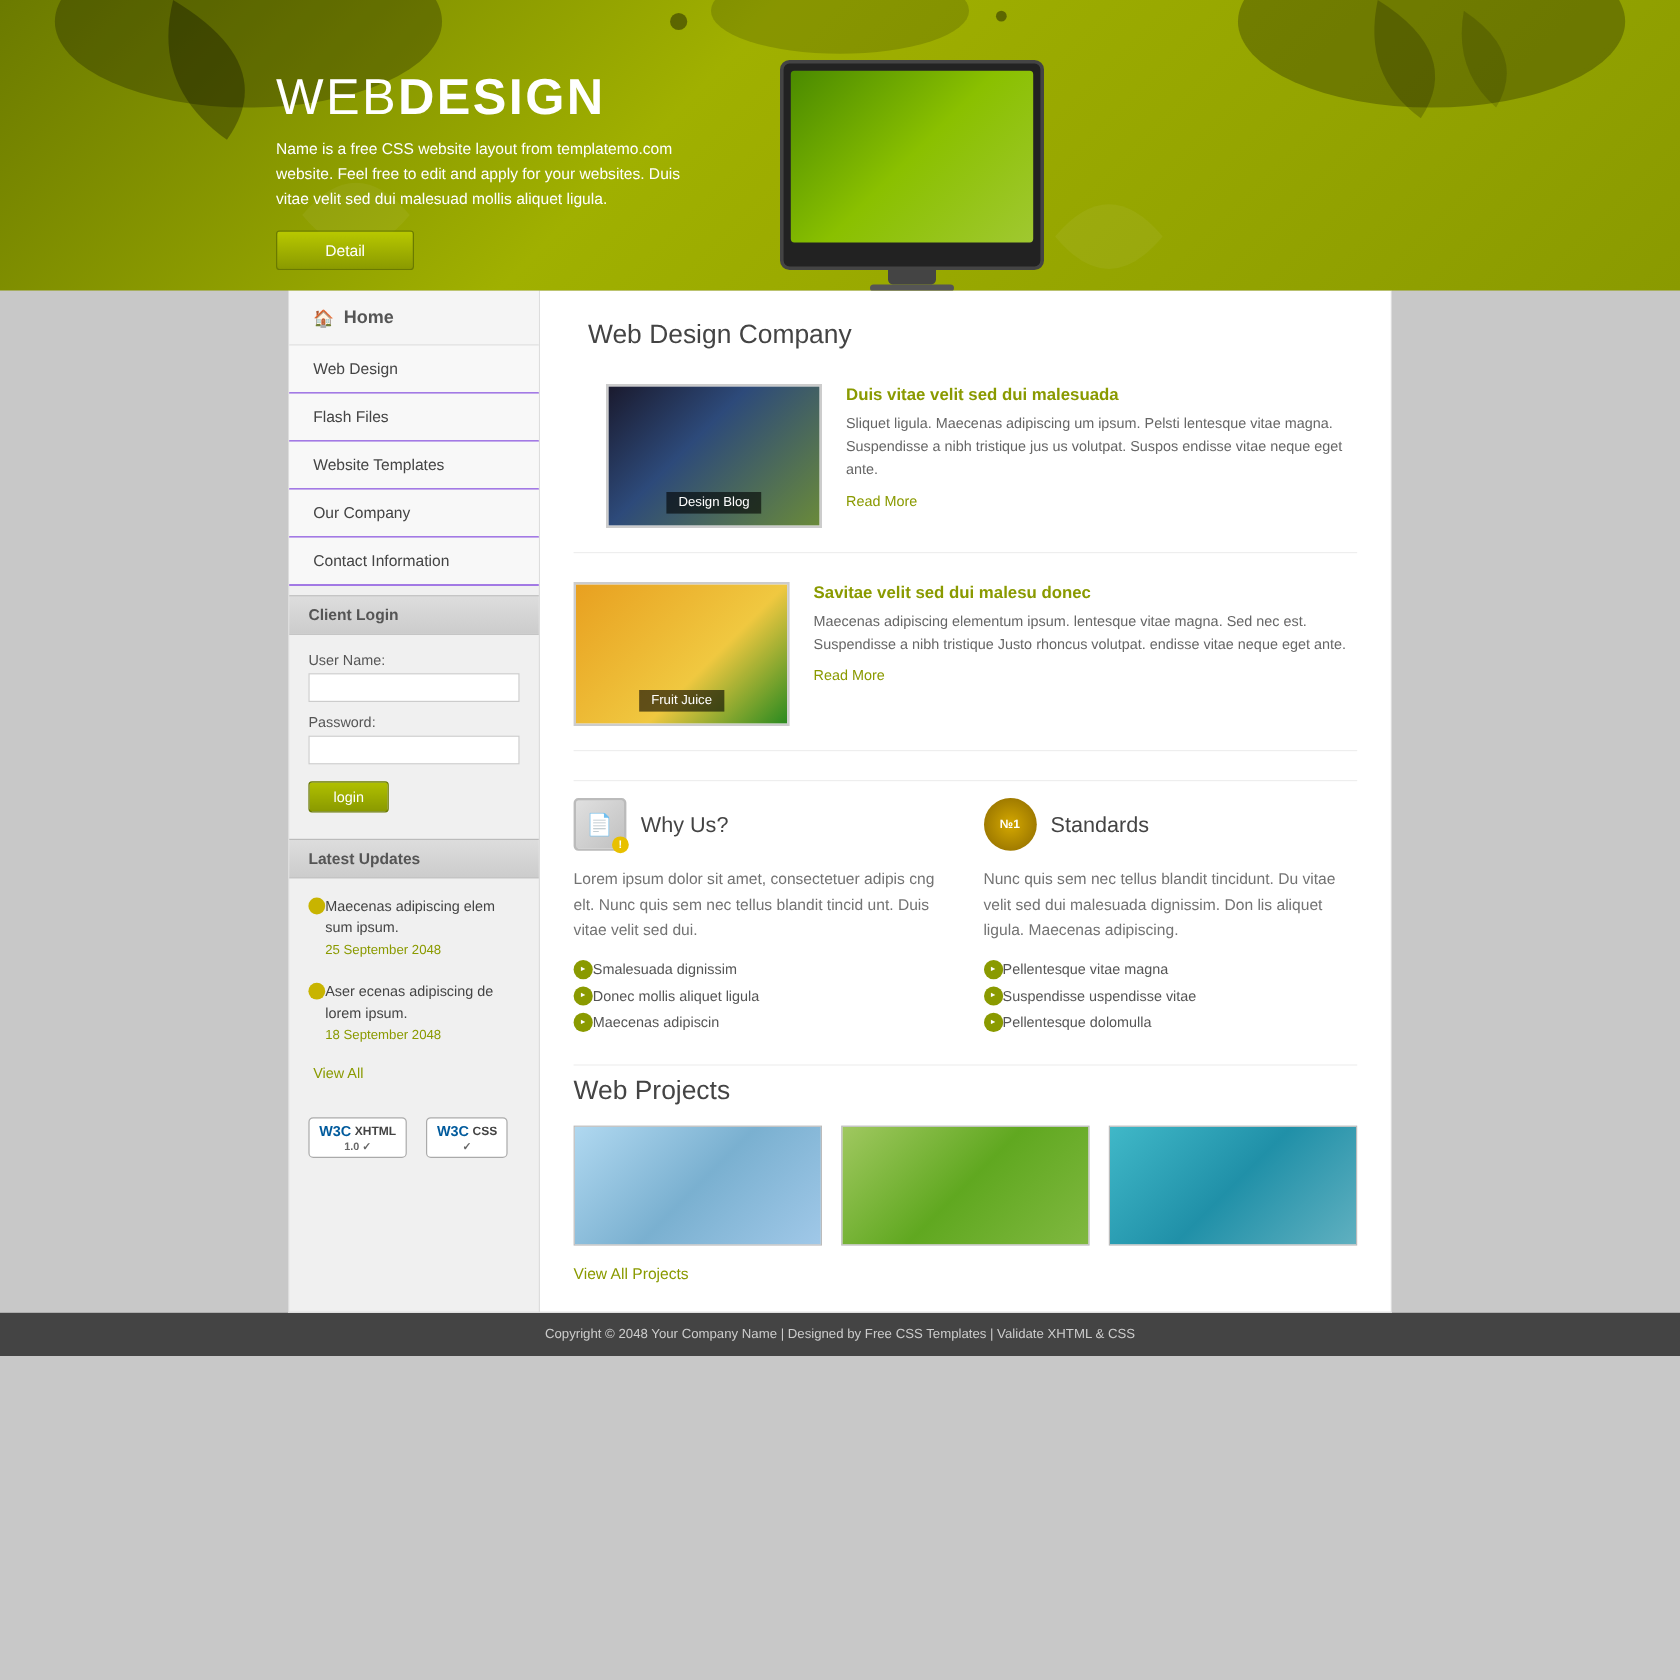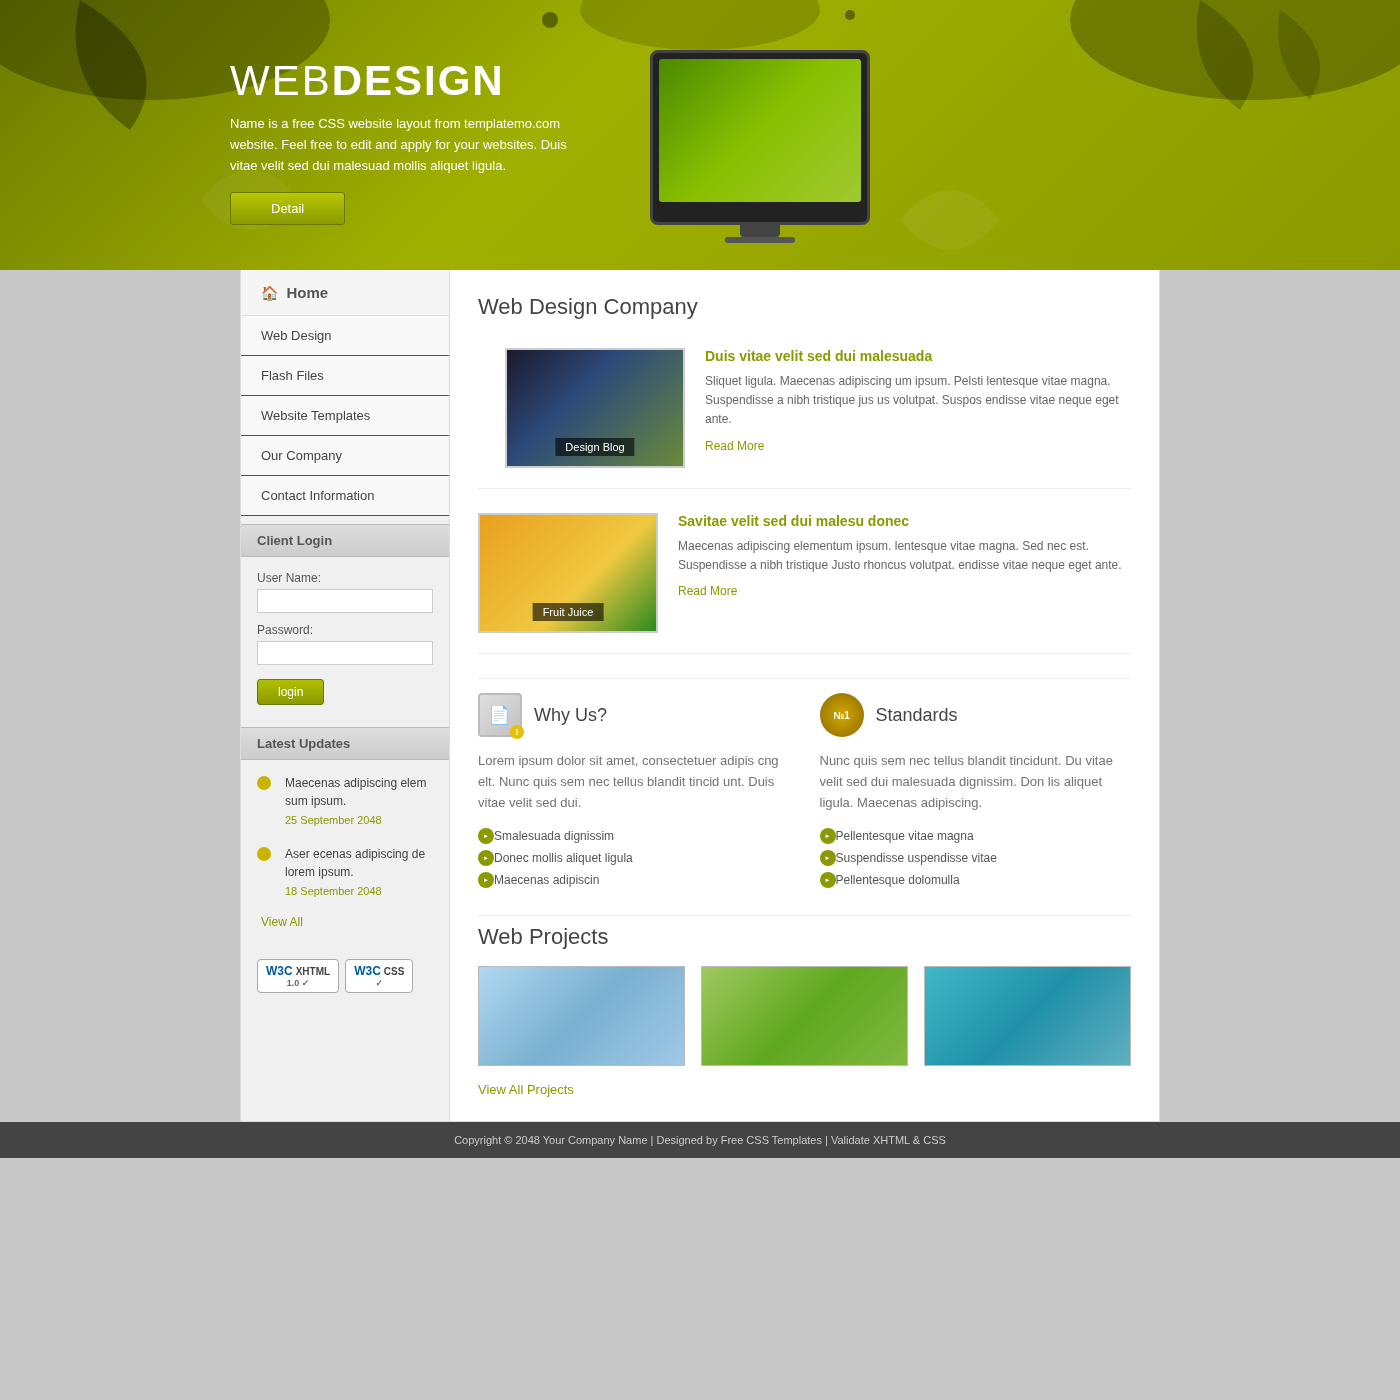--- a/index.html
+++ b/index.html
@@ -8,21 +8,21 @@
       font-size: 13px;
       background: #c8c8c8;
       width: 1400px;
       min-height: 1400px;
       overflow-x: hidden;
     }
 
     
     #header {
       width: 100%;
-      height: 270px;
+      height: 242px;
       background: #8a9a00;
       position: relative;
       overflow: hidden;
     }
     #header .header-bg {
       position: absolute;
       top: 0; left: 0; right: 0; bottom: 0;
       background: linear-gradient(135deg, #6b7a00 0%, #a0b000 40%, #8a9a00 100%);
     }
     #header .header-content {
@@ -194,21 +194,21 @@
       padding: 5px 20px;
       font-size: 12px;
       cursor: pointer;
       border-radius: 3px;
       margin-top: 4px;
     }
 
     
     .update-item {
       display: flex;
-      gap: 14px;
+      gap: 0;
       margin-bottom: 16px;
     }
     .update-bullet {
       width: 14px;
       height: 14px;
       background: #c8b400;
       border-radius: 50%;
       flex-shrink: 0;
       margin-top: 2px;
     }
@@ -229,21 +229,21 @@
       cursor: pointer;
       text-decoration: none;
       display: block;
       margin-top: 4px;
       padding-left: 4px;
     }
 
     
     .badges {
       display: flex;
-      gap: 6px;
+      gap: 16px;
       padding: 16px;
       align-items: center;
     }
     .badge {
       background: #fff;
       border: 1px solid #aaa;
       border-radius: 4px;
       padding: 4px 8px;
       font-size: 10px;
       font-weight: bold;
@@ -281,20 +281,21 @@
       border-top: none;
       border-left: none;
     }
 
     .section-title {
       font-size: 22px;
       color: #444;
       font-weight: normal;
       margin-bottom: 20px;
       padding-bottom: 8px;
+      margin-left: 12px;
     }
 
     
     .blog-post {
       display: flex;
       gap: 20px;
       margin-bottom: 24px;
       padding-bottom: 20px;
       border-bottom: 1px solid #eee;
     }

